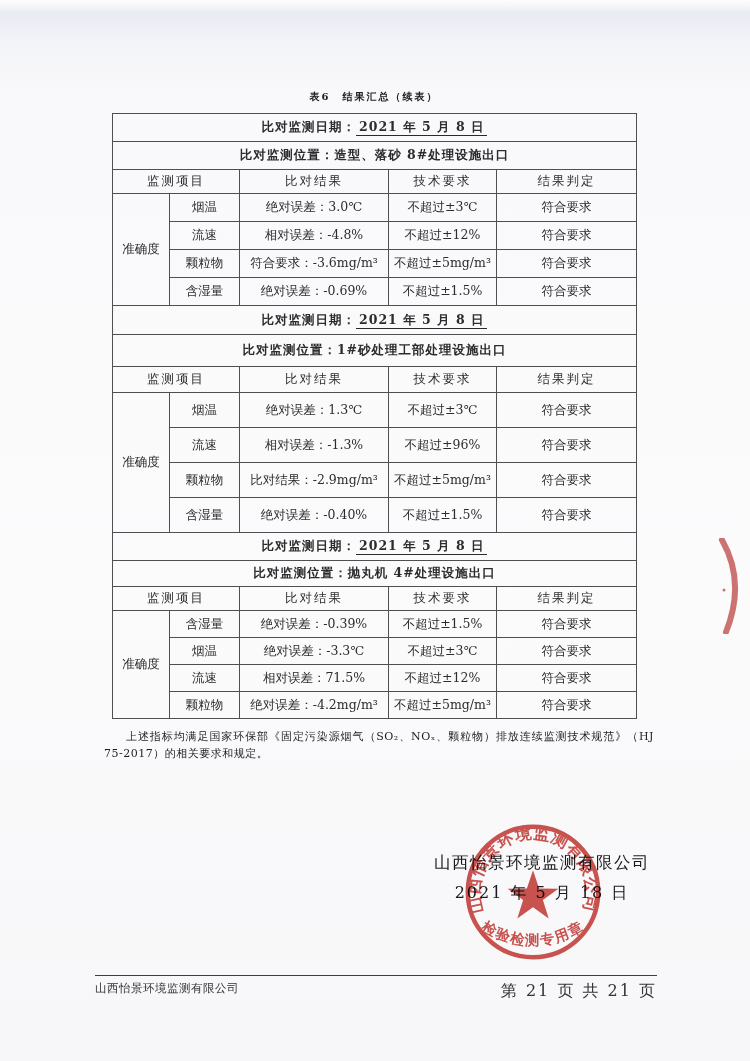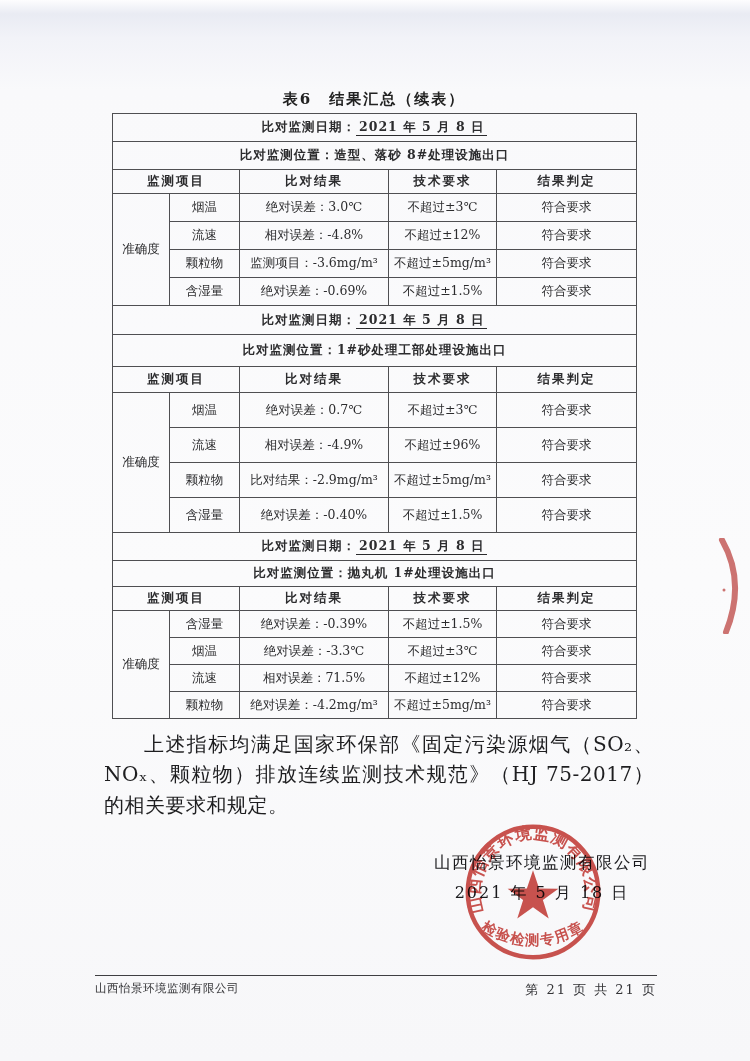--- a/index.html
+++ b/index.html
@@ -9,40 +9,40 @@
     font-family:"DejaVu Serif","Liberation Serif",serif;
     color:#262626;
     -webkit-font-smoothing:antialiased;
   }
   .page{
     position:relative;width:750px;height:1061px;overflow:hidden;
     background:linear-gradient(180deg,#fdfdfe 0px,#e9ebf3 14px,#f2f3f8 38px,#f9f9fb 90px,#fbfbfc 55%,#f7f7f9 100%);
   }
   .doc-title{
     position:absolute;left:112px;top:90px;width:524px;
-    text-align:center;font-size:15px;font-weight:bold;letter-spacing:2px;color:#222;
+    text-align:center;font-size:10px;font-weight:bold;letter-spacing:2px;color:#222;
   }
   table.report{
     position:absolute;left:112px;top:113px;width:524px;
     border-collapse:collapse;table-layout:fixed;
   }
   table.report td{
     border:1px solid #4f4f52;
     text-align:center;vertical-align:middle;
     font-size:12.5px;color:#2c2c2e;
     padding:0 2px;overflow:hidden;
   }
   td.info{font-weight:bold;font-size:13.5px;letter-spacing:1px;color:#1f1f22;}
-  td.head{font-weight:bold;font-size:13px;letter-spacing:2px;color:#1f1f22;}
+  td.head{font-weight:normal;font-size:13px;letter-spacing:2px;color:#1f1f22;}
   .uline{border-bottom:1.2px solid #2a2a2d;padding:0 3px 1px 3px;}
   tr.h28{height:28px;} tr.h24{height:24px;} tr.h26{height:26px;}
   tr.h29{height:29px;} tr.h32{height:32px;} tr.h35{height:35px;} tr.h27{height:27px;}
   .note{
     position:absolute;left:104px;top:729px;width:550px;
-    font-size:20px;line-height:1.52;text-indent:2em;color:#1e1e20;
+    font-size:11px;line-height:1.52;text-indent:2em;color:#1e1e20;
     letter-spacing:0.5px;text-align:justify;
   }
   .sig{
     position:absolute;left:418px;top:852px;width:248px;
     text-align:center;color:#19191c;
   }
   .sig .company{font-size:16.5px;letter-spacing:1.5px;}
   .sig .date{font-size:16px;letter-spacing:2px;margin-top:9px;}
   .seal{
     position:absolute;left:449px;top:808px;width:168px;height:168px;
@@ -55,21 +55,21 @@
   .footer-rule{
     position:absolute;left:95px;top:975px;width:562px;height:0;
     border-top:1.6px solid #3f3f42;
   }
   .footer{
     position:absolute;left:95px;top:981px;width:562px;
     display:flex;justify-content:space-between;align-items:flex-start;
     color:#333336;
   }
   .footer .f-left{font-size:11.5px;letter-spacing:0.5px;}
-  .footer .f-right{font-size:13px;letter-spacing:2px;}
+  .footer .f-right{font-size:16px;letter-spacing:2px;}
 </style>
 </head>
 <body>
 
 <div class="page">
 
   <div class="doc-title">表6　结果汇总（续表）</div>
 
   <table class="report">
     <colgroup>
@@ -101,21 +101,21 @@
         <td>符合要求</td>
       </tr>
       <tr class="h28">
         <td>流速</td>
         <td>相对误差：-4.8%</td>
         <td>不超过±12%</td>
         <td>符合要求</td>
       </tr>
       <tr class="h28">
         <td>颗粒物</td>
-        <td>监测项目：-3.6mg/m³</td>
+        <td>符合要求：-3.6mg/m³</td>
         <td>不超过±5mg/m³</td>
         <td>符合要求</td>
       </tr>
       <tr class="h28">
         <td>含湿量</td>
         <td>绝对误差：-0.69%</td>
         <td>不超过±1.5%</td>
         <td>符合要求</td>
       </tr>
 
@@ -127,48 +127,48 @@
       </tr>
       <tr class="h26">
         <td class="head" colspan="2">监测项目</td>
         <td class="head">比对结果</td>
         <td class="head">技术要求</td>
         <td class="head">结果判定</td>
       </tr>
       <tr class="h35">
         <td rowspan="4">准确度</td>
         <td>烟温</td>
-        <td>绝对误差：0.7℃</td>
+        <td>绝对误差：1.3℃</td>
         <td>不超过±3℃</td>
         <td>符合要求</td>
       </tr>
       <tr class="h35">
         <td>流速</td>
-        <td>相对误差：-4.9%</td>
+        <td>相对误差：-1.3%</td>
         <td>不超过±96%</td>
         <td>符合要求</td>
       </tr>
       <tr class="h35">
         <td>颗粒物</td>
         <td>比对结果：-2.9mg/m³</td>
         <td>不超过±5mg/m³</td>
         <td>符合要求</td>
       </tr>
       <tr class="h35">
         <td>含湿量</td>
         <td>绝对误差：-0.40%</td>
         <td>不超过±1.5%</td>
         <td>符合要求</td>
       </tr>
 
       <tr class="h28">
         <td class="info" colspan="5"><span>比对监测日期：</span><span class="uline">2021 年 5 月 8 日</span></td>
       </tr>
       <tr class="h26">
-        <td class="info" colspan="5"><span>比对监测位置：</span><span>抛丸机 1#处理设施出口</span></td>
+        <td class="info" colspan="5"><span>比对监测位置：</span><span>抛丸机 4#处理设施出口</span></td>
       </tr>
       <tr class="h24">
         <td class="head" colspan="2">监测项目</td>
         <td class="head">比对结果</td>
         <td class="head">技术要求</td>
         <td class="head">结果判定</td>
       </tr>
       <tr class="h27">
         <td rowspan="4">准确度</td>
         <td>含湿量</td>

